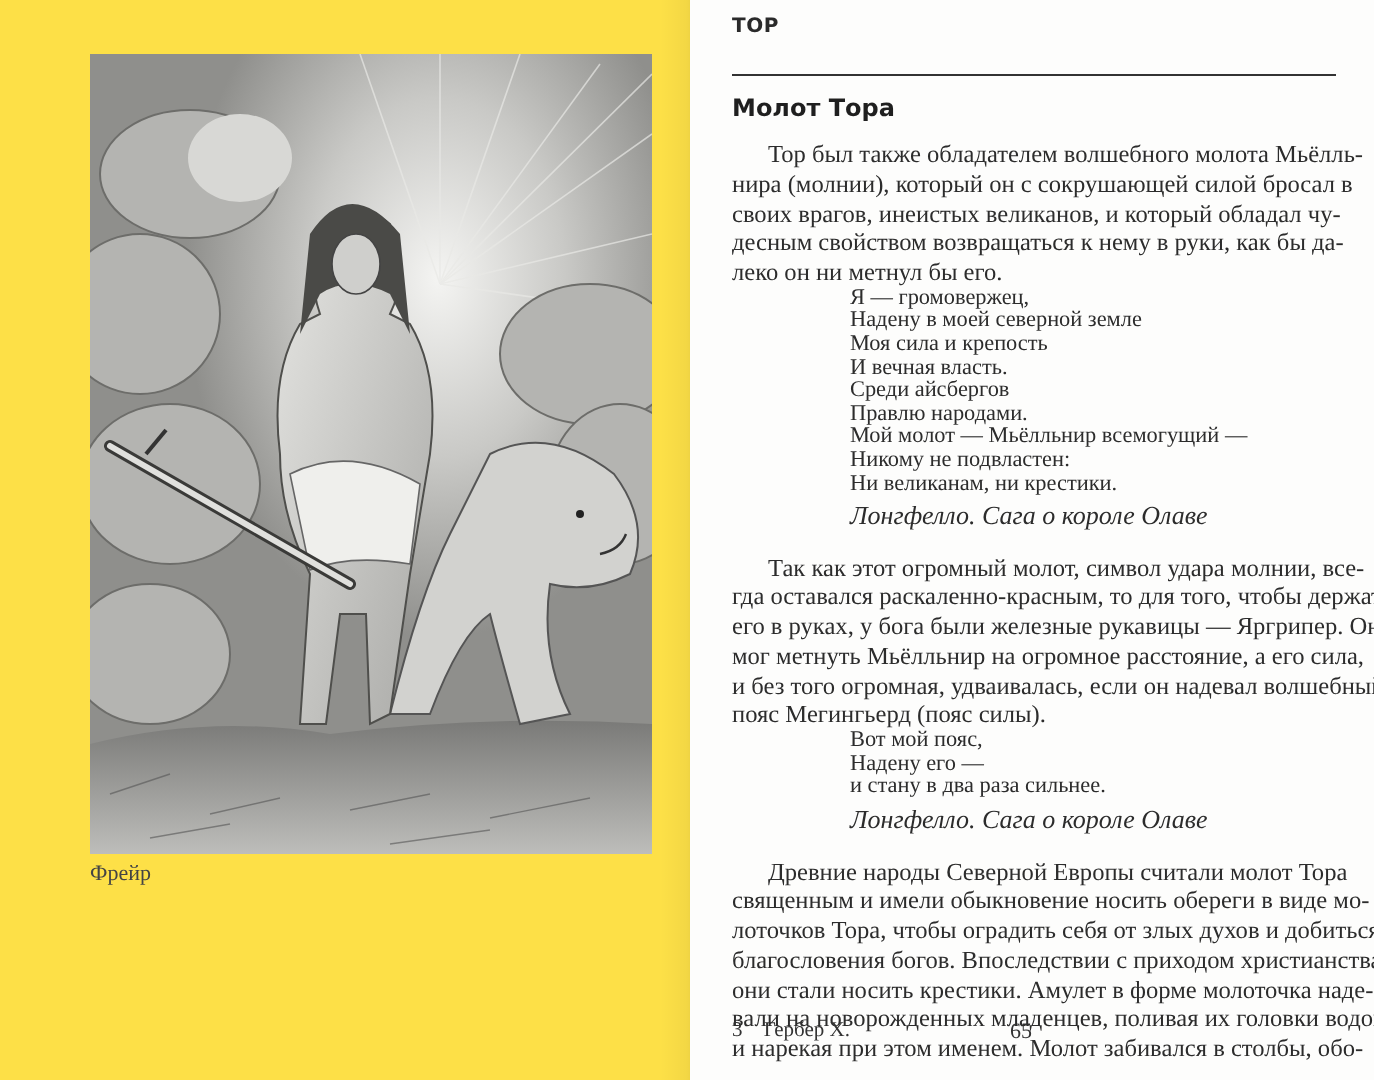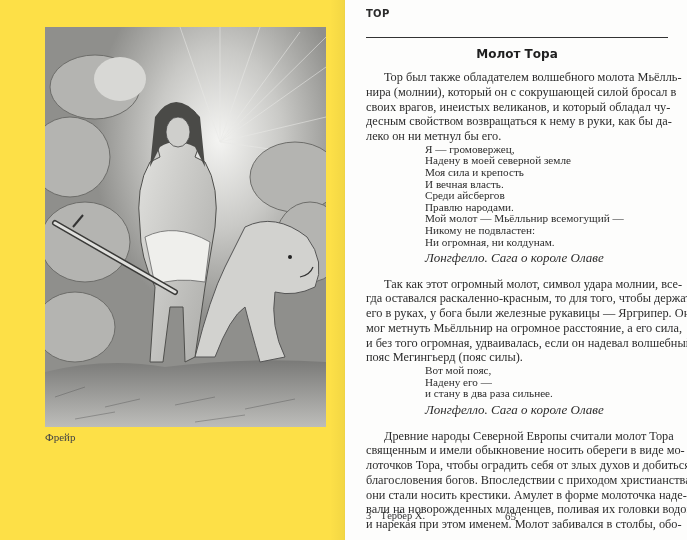--- a/index.html
+++ b/index.html
@@ -32,21 +32,21 @@
   .running-head {
     position: absolute; left: 366px; top: 8px; width: 302px; text-align: left;
     font-family: "DejaVu Sans", "Liberation Sans", sans-serif; font-size: 10px; font-weight: bold;
     color: #2a2a2a; letter-spacing: 0.3px;
   }
   .head-rule {
     position: absolute; left: 366px; top: 37px; width: 302px; height: 0;
     border-top: 1px solid #333;
   }
   .section-title {
-    position: absolute; left: 366px; top: 47px; width: 302px; text-align: center;
+    position: absolute; left: 366px; top: 47px; width: 302px; text-align: left;
     font-family: "DejaVu Sans", "Liberation Sans", sans-serif; font-size: 12px; font-weight: bold;
     color: #1f1f1f;
   }
   .body-text {
     position: absolute; left: 366px; top: 70px; width: 302px;
     font-size: 12.3px; line-height: 14.75px; color: #2c2c2c;
   }
   .line { white-space: nowrap; display: block; text-align: justify; text-align-last: justify; height: 14.75px; }
   .line.last { text-align-last: left; }
   .line.indent { text-indent: 18px; }
@@ -161,21 +161,21 @@
 
     <div class="verse">
       <span class="vline">Я — громовержец,</span>
       <span class="vline">Надену в моей северной земле</span>
       <span class="vline">Моя сила и крепость</span>
       <span class="vline">И вечная власть.</span>
       <span class="vline">Среди айсбергов</span>
       <span class="vline">Правлю народами.</span>
       <span class="vline">Мой молот — Мьёлльнир всемогущий —</span>
       <span class="vline">Никому не подвластен:</span>
-      <span class="vline">Ни огромная, ни колдунам.</span>
+      <span class="vline">Ни великанам, ни крестики.</span>
       <span class="attr">Лонгфелло. Сага о короле Олаве</span>
     </div>
 
     <div class="gap"></div>
 
     <div class="para">
       <span class="line indent">Так как этот огромный молот, символ удара молнии, все-</span>
       <span class="line">гда оставался раскаленно-красным, то для того, чтобы держать</span>
       <span class="line">его в руках, у бога были железные рукавицы — Яргрипер. Он</span>
       <span class="line">мог метнуть Мьёлльнир на огромное расстояние, а его сила,</span>

